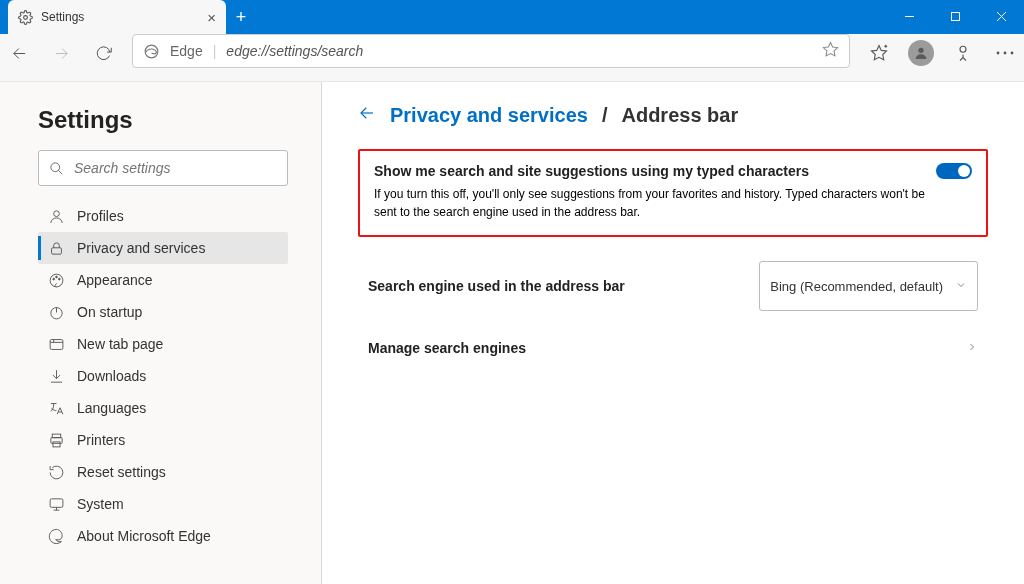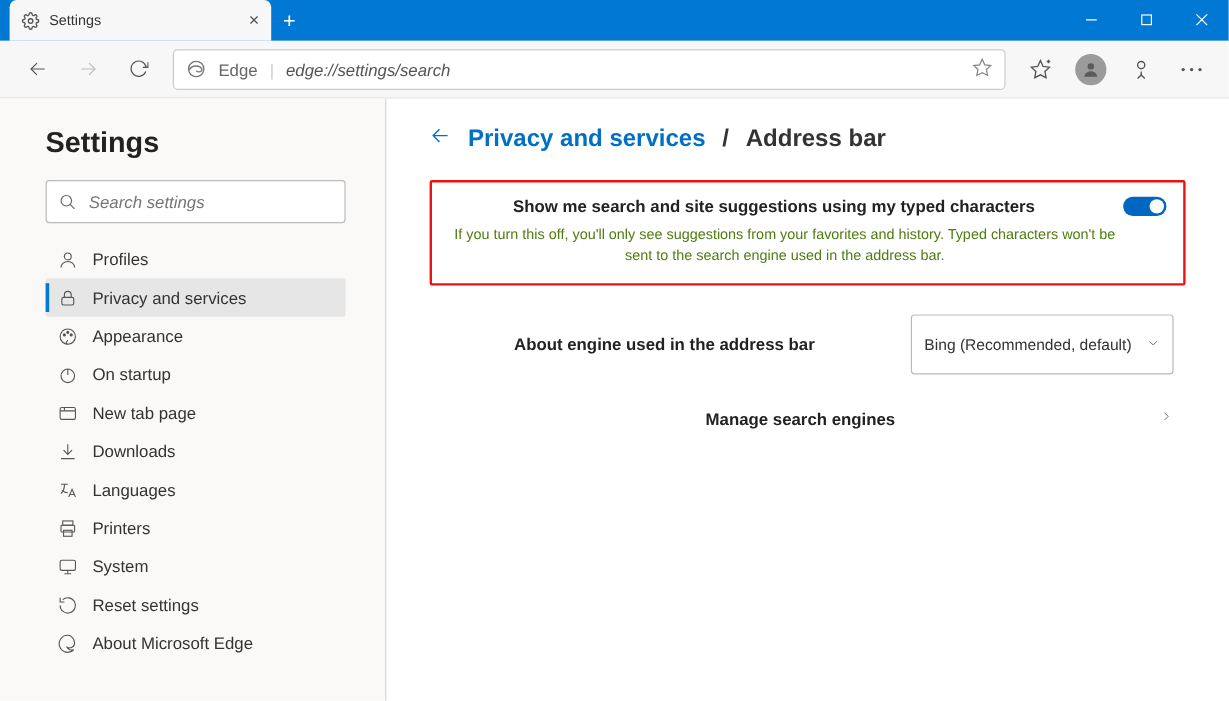--- a/index.html
+++ b/index.html
@@ -8,21 +8,21 @@
   .titlebar { height: 34px; background: #0078d4; display: flex; align-items: flex-start; }
   .tab { background: #f7f7f7; height: 34px; width: 218px; margin-left: 8px; border-radius: 6px 6px 0 0; display: flex; align-items: center; padding: 0 10px; gap: 8px; font-size: 12px; color: #333; }
   .tab svg.gear { width: 15px; height: 15px; }
   .tab .tab-title { flex: 1; }
   .tab .close { font-size: 15px; color: #555; cursor: pointer; }
   .newtab { width: 30px; height: 30px; margin-top:2px; display:flex; align-items:center; justify-content:center; color:#fff; font-size:18px; cursor:pointer; }
   .titlebar-spacer { flex: 1; }
   .winbtn { width: 46px; height: 32px; display:flex; align-items:center; justify-content:center; color:#fff; cursor:pointer; }
   .winbtn svg { width: 11px; height: 11px; stroke:#fff; stroke-width:1; fill:none; }
 
-  .toolbar { height: 48px; background:#f7f7f7; display:flex; align-items:center; padding: 0 12px; gap:4px; border-bottom:1px solid #e5e5e5;}
+  .toolbar { height: 48px; background:#f7f7f7; display:flex; padding: 0 0; gap:4px; border-bottom:1px solid #e5e5e5;}
   .tb-btn { width:38px; height:38px; display:flex; align-items:center; justify-content:center; border-radius:4px; cursor:pointer; color:#555;}
   .tb-btn.disabled { color:#bbb; cursor:default;}
   .tb-btn svg { width:17px; height:17px; stroke:currentColor; fill:none; stroke-width:1.4;}
   .addrbar { flex:1; height:34px; background:#fff; border:1px solid #ccc; border-radius:4px; display:flex; align-items:center; padding:0 10px; gap:10px; font-size:14px; color:#555; margin:0 6px;}
   .addrbar .edge-icon { width:17px; height:17px;}
   .addrbar .pipe { color:#ccc; }
   .addrbar .addr-text { flex:1; color:#555;font-style:italic; }
   .addrbar .star { color:#888; cursor:pointer;}
   .tool-icon { width:38px; height:38px; display:flex; align-items:center; justify-content:center; cursor:pointer; color:#555;}
   .avatar { width:26px; height:26px; border-radius:50%; background:#9b9b9b; display:flex; align-items:center; justify-content:center;}
@@ -45,22 +45,22 @@
   .breadcrumb { display:flex; align-items:center; gap:14px; font-size:20px; font-weight:600; margin-bottom:22px;}
   .breadcrumb .back { color:#0070c6; cursor:pointer;}
   .breadcrumb .back svg{ width:18px; height:18px; stroke:#0070c6; fill:none; stroke-width:1.6;}
   .breadcrumb .crumb-link { color:#0070c6; cursor:pointer;}
   .breadcrumb .sep { color:#333; font-weight:600;}
   .breadcrumb .crumb-cur { color:#333;}
 
   .row { padding: 14px 10px; }
   .highlight { border:2px solid #e11; border-radius:2px; padding:12px 14px 14px 14px; margin-bottom:10px;}
   .row-head { display:flex; align-items:center; gap:20px;}
-  .row-title { font-size:14px; font-weight:600; color:#222; flex:1;text-align:center;}
-  .row-desc { font-size:12px; color:#4d7c0f; margin-top:6px; line-height:1.5; max-width: 560px; text-align: center;}
+  .row-title { font-size:14px; font-weight:600; color:#222; flex:1;}
+  .row-desc { font-size:12px; color:#000000; margin-top:6px; line-height:1.5; max-width: 560px;}
 
   .toggle { width:36px; height:16px; background:#0067c0; border-radius:10px; position:relative; cursor:pointer;}
   .toggle::after { content:""; position:absolute; right:2px; top:2px; width:12px; height:12px; background:#fff; border-radius:50%;}
 
   .select { height:50px; min-width:210px; border:1px solid #bbb; border-radius:3px; background:#fff; display:flex; align-items:center; padding:0 10px; gap:12px; font-size:13px; color:#333; cursor:pointer;}
   .select .chev { margin-left:auto;}
   .select .chev svg{width:12px;height:12px;stroke:#666;fill:none;stroke-width:1.6;}
 
   .row-nav { display:flex; align-items:center;}
   .row-nav .chev { margin-left:auto; color:#666;}
@@ -228,32 +228,32 @@
       <li>
           <svg viewBox="0 0 24 24">
             <rect x="6" y="3" width="12" height="5"></rect>
             <rect x="4" y="8" width="16" height="8" rx="1"></rect>
             <rect x="7" y="14" width="10" height="7"></rect>
           </svg>
           <span>Printers</span>
         </li>
       <li>
           <svg viewBox="0 0 24 24">
+            <path d="M3 12a9 9 0 1 0 3-6.7"></path>
+            <polyline points="3 3 3 8 8 8"></polyline>
+          </svg>
+          <span>Reset settings</span>
+        </li>
+      <li>
+          <svg viewBox="0 0 24 24">
             <rect x="3" y="4" width="18" height="12" rx="2"></rect>
             <line x1="8" y1="20" x2="16" y2="20"></line>
             <line x1="12" y1="16" x2="12" y2="20"></line>
           </svg>
           <span>System</span>
-        </li>
-      <li>
-          <svg viewBox="0 0 24 24">
-            <path d="M3 12a9 9 0 1 0 3-6.7"></path>
-            <polyline points="3 3 3 8 8 8"></polyline>
-          </svg>
-          <span>Reset settings</span>
         </li>
       <li>
           <svg class="edge-glyph" viewBox="0 0 24 24" fill="#555">
             <path d="M12 2a10 10 0 1 0 7 17c-3 1-7 0-8-3 4 2 9 0 9-5 0-5-4-9-8-9z"></path>
           </svg>
           <span>About Microsoft Edge</span>
         </li>
     </ul>
   </div>
 
@@ -270,21 +270,21 @@
 
     <div class="highlight">
       <div class="row-head">
         <div class="row-title">Show me search and site suggestions using my typed characters</div>
         <div class="toggle"></div>
       </div>
       <div class="row-desc">If you turn this off, you'll only see suggestions from your favorites and history. Typed characters won't be sent to the search engine used in the address bar.</div>
     </div>
 
     <div class="row row-head">
-      <div class="row-title">About engine used in the address bar</div>
+      <div class="row-title">Search engine used in the address bar</div>
       <div class="select">
         <span>Bing (Recommended, default)</span>
         <span class="chev"><svg viewBox="0 0 24 24">
               <polyline points="6 9 12 15 18 9"></polyline>
             </svg></span>
       </div>
     </div>
 
     <div class="row row-nav">
       <div class="row-title">Manage search engines</div>

